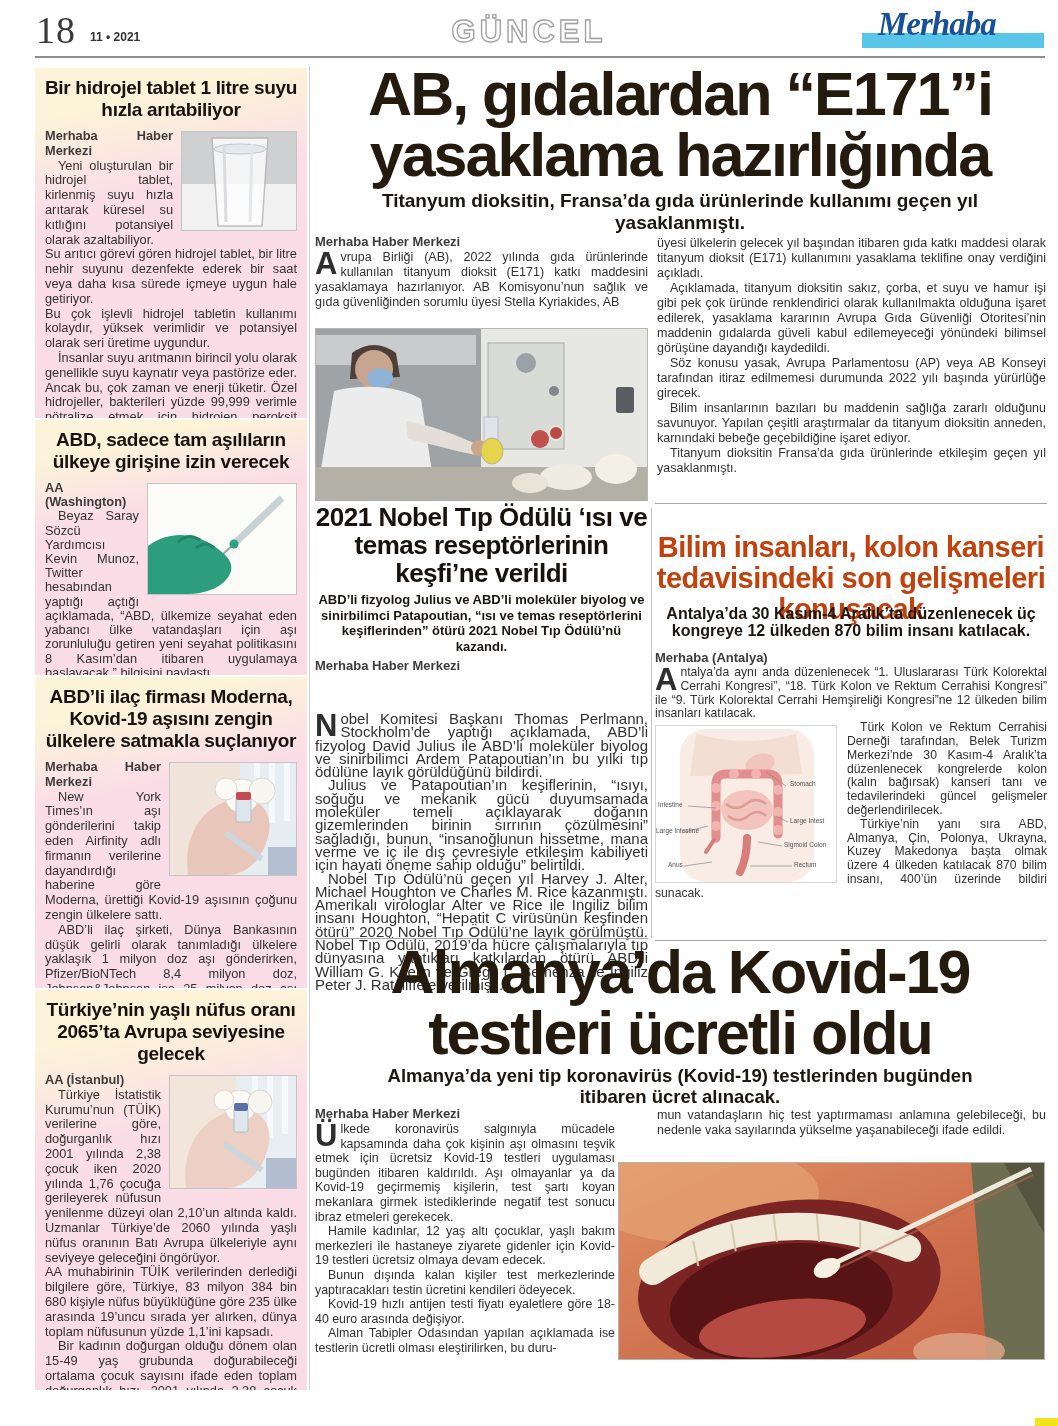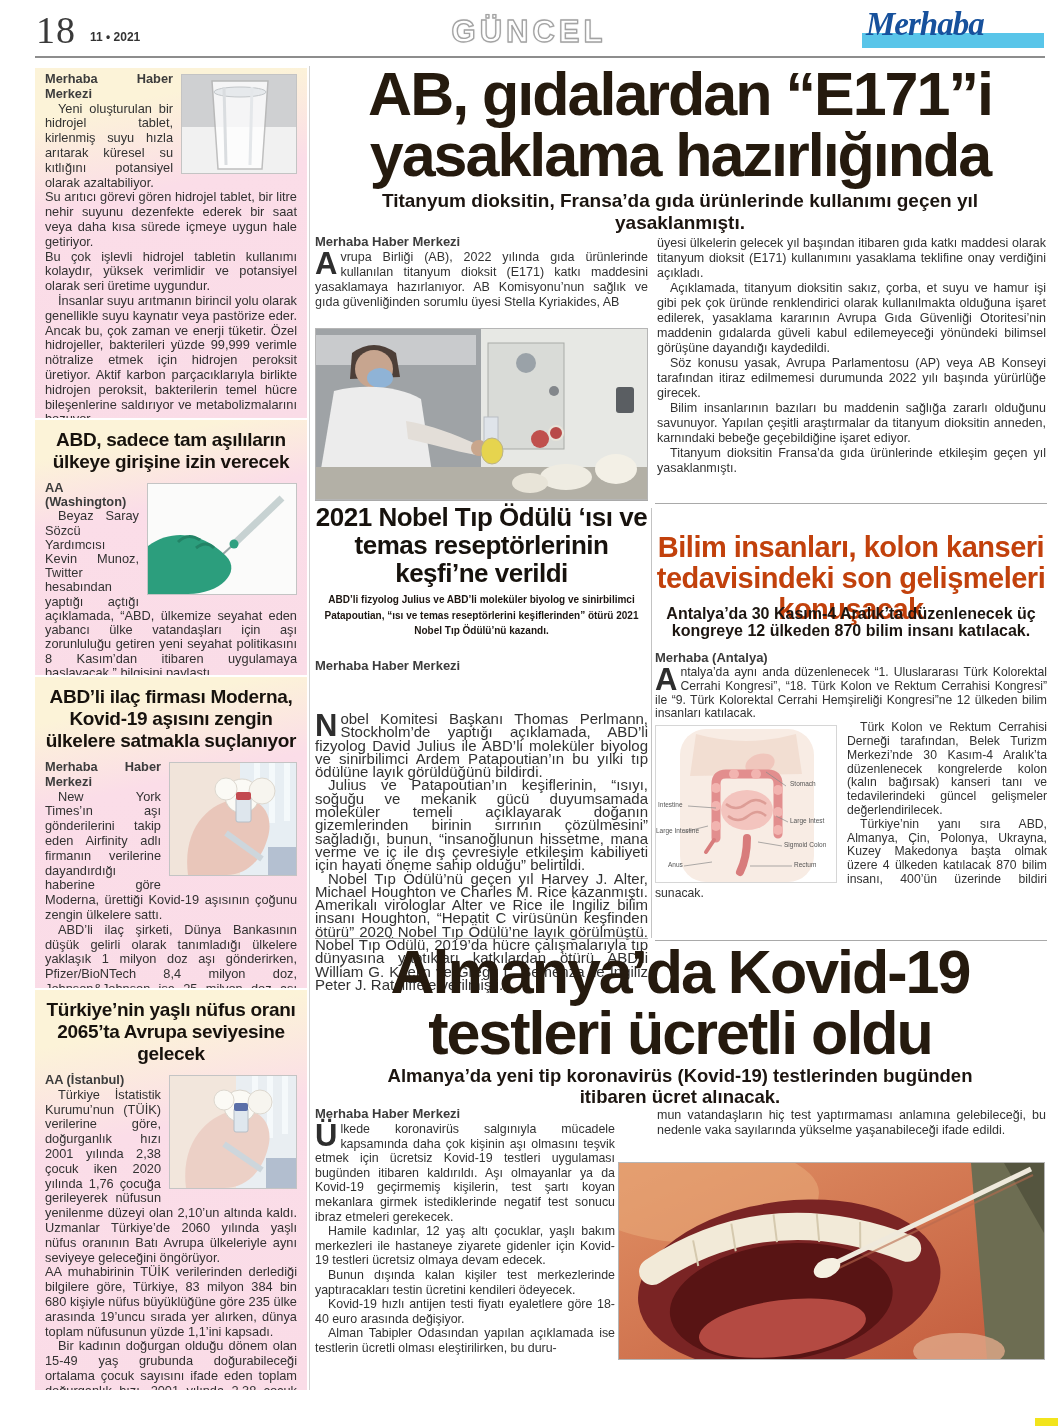--- a/index.html
+++ b/index.html
@@ -6,21 +6,21 @@
   html,body { background:#ffffff; }
   body { font-family:"Liberation Sans", sans-serif; color:#2b2b2b; }
   #page { position:relative; width:1058px; height:1426px; background:#fff; overflow:hidden;padding-left:16px; }
 
   
   .page-num { position:absolute; left:36px; top:8px; font-family:"Liberation Serif",serif; font-weight:400; font-size:38px; color:#3a3a3a; letter-spacing:1px; }
   .page-date { position:absolute; left:90px; top:30px; font-weight:bold; font-size:12px; color:#333;text-align:right; }
   .section-title { position:absolute; left:0; right:0; top:14px; text-align:center; font-size:31px; font-weight:bold; letter-spacing:4px; color:#ffffff; -webkit-text-stroke:1.3px #a3a3a3; text-shadow:0 0 1px #b5b5b5,0 0 2px #c9c9c9; }
   .brand { position:absolute; right:14px; top:6px; width:182px; height:44px; background:#fff; }
   .brand .band { position:absolute; left:0; right:0; bottom:2px; height:15px; background:#59c5e9; }
-  .brand .word { position:absolute; left:4px; top:0px; font-family:"Liberation Serif",serif; font-style:italic; font-weight:bold; font-size:33px; color:#17519c; z-index:2; letter-spacing:-1px; }
+  .brand .word { position:absolute; left:16px; top:0px; font-family:"Liberation Serif",serif; font-style:italic; font-weight:bold; font-size:33px; color:#17519c; z-index:2; letter-spacing:-1px; }
   .header-rule { position:absolute; left:35px; width:1010px; top:56px; border-top:2px solid #8d8d8d; }
 
   
   .vrule-left { position:absolute; left:309px; top:66px; height:1324px; border-left:1px solid #d2d2d2; }
   .vrule-mid  { position:absolute; left:651px; top:508px; height:430px; border-left:1px solid #c3c3c3; }
   .hrule { position:absolute; border-top:1px solid #a9a9a9; }
 
   
   .pink-box { position:absolute; left:35px; width:272px; overflow:hidden;
     background:linear-gradient(168deg,#fcf3d8 0%,#fcf3d8 13%,#fbdde8 36%,#fadce7 100%); }
@@ -46,21 +46,21 @@
   .coltext p.ni, .coltext p.dc { text-indent:0; }
   .main-col1 { left:315px; top:250px; width:333px; font-size:12.5px; line-height:15px; }
   .main-col2 { left:657px; top:236px; width:389px; font-size:12.5px; line-height:15px; }
   .photo { position:absolute; border:1px solid #b5b5b5; overflow:hidden; }
   .photo svg { display:block; }
 
   .dc::first-letter { float:left; font-weight:bold; font-size:31px; line-height:25px; padding:1px 3px 0 0; color:#2e2e2e; }
 
   
   .nobel-title { position:absolute; left:315px; top:504px; width:333px; text-align:center; font-weight:bold; font-size:26px; line-height:1.07; color:#17120d; letter-spacing:-0.5px; }
-  .nobel-sub { position:absolute; left:317px; top:592px; width:329px; text-align:center; font-weight:bold; font-size:10px; line-height:15.7px; color:#1c1510; }
+  .nobel-sub { position:absolute; left:317px; top:592px; width:329px; text-align:center; font-weight:bold; font-size:13px; line-height:15.7px; color:#1c1510; }
   .nobel-byline { left:315px; top:658px; }
   .nobel-body { left:315px; top:712px; width:333px; font-size:15px; line-height:13.3px; }
 
   .kolon-title { position:absolute; left:655px; top:532px; width:392px; text-align:center; font-weight:bold; font-size:29px; line-height:1.07; color:#c2410c; letter-spacing:-0.5px; }
   .kolon-sub { position:absolute; left:657px; top:606px; width:388px; text-align:center; font-weight:bold; font-size:16px; line-height:16.5px; color:#1c1510; }
   .kolon-byline { left:655px; top:650px; }
   .kolon-body { left:655px; top:666px; width:392px; font-size:12.2px; line-height:13.8px; }
 
   .colon-diagram { float:left; width:182px; height:158px; margin:4px 10px 2px 0; position:relative; background:#fff; border:1px solid #d6d6d6; }
   .colon-diagram svg { position:absolute; inset:0; }
@@ -84,20 +84,21 @@
   <div class="brand">
     <div class="band"></div>
     <div class="word">Merhaba</div>
   </div>
   <div class="header-rule"></div>
 
   <div class="vrule-left"></div>
   <div class="vrule-mid"></div>
 
   <section class="pink-box" style="top:68px;height:350px">
+    <h2 class="pink-title">Bir hidrojel tablet 1 litre suyu hızla arıtabiliyor</h2>
     <div class="pink-body">
       <div class="float-img" style="width:116px;height:100px">
         <svg width="114" height="98" viewBox="0 0 114 98">
           <rect width="114" height="52" fill="#cfd0d2"></rect>
             <rect y="52" width="114" height="46" fill="#f1f1f1"></rect>
           <polygon points="30,6 86,6 80,94 36,94" fill="#ffffff" opacity="0.8" stroke="#b3b3b3" stroke-width="1.5"></polygon>
           <ellipse cx="58" cy="17" rx="26" ry="5" fill="#e6e9ec" stroke="#c2c6c9"></ellipse>
           <line x1="42" y1="12" x2="44" y2="90" stroke="#dadde0" stroke-width="3"></line>
           <line x1="70" y1="12" x2="68" y2="90" stroke="#e4e7ea" stroke-width="3"></line>
         </svg>

